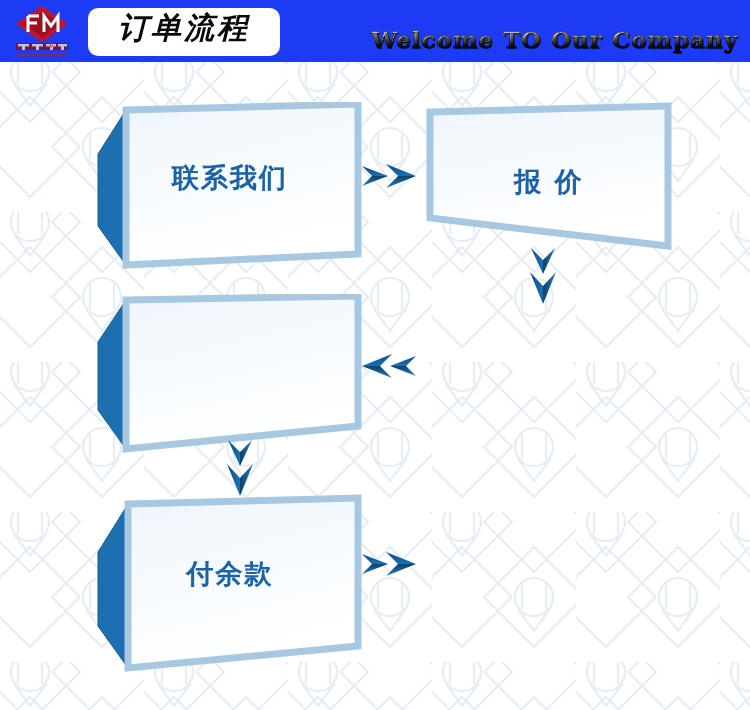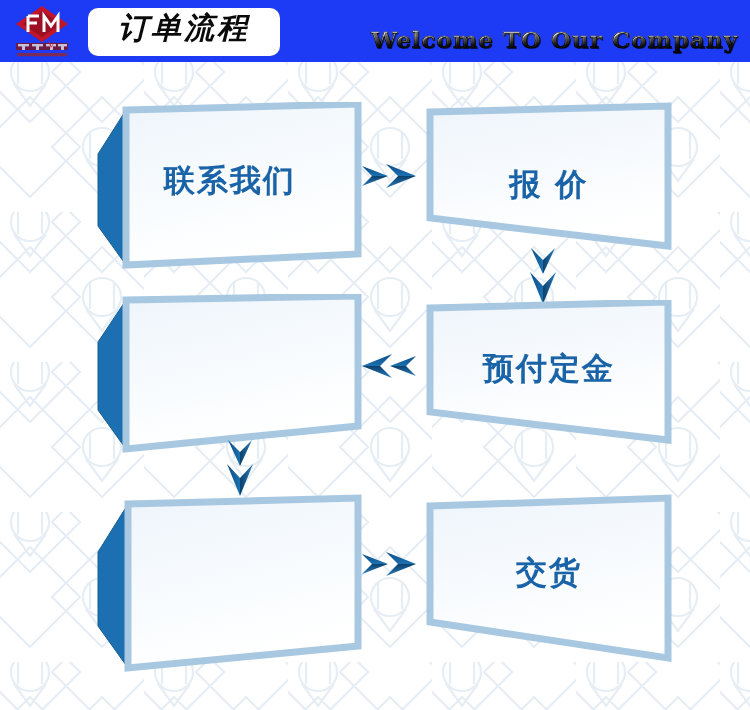--- a/index.html
+++ b/index.html
@@ -89,21 +89,21 @@
   .node {
     position: absolute;
   }
 
   .node-label {
     position: absolute;
     width: 100%;
     text-align: center;
     font-family: "DejaVu Sans", "Liberation Sans", sans-serif;
     font-weight: bold;
-    font-size: 31px;
+    font-size: 27px;
     color: #1963a8;
     text-shadow: 1.5px 1.5px 0 rgba(255,255,255,0.9),
                  -0.5px -0.5px 0 rgba(10,60,110,0.35);
     letter-spacing: 2px;
     white-space: nowrap;
     pointer-events: none;
   }
 
   .arrow {
     position: absolute;
@@ -229,33 +229,20 @@
           <stop offset="48%" stop-color="#1b6fae"></stop>
           <stop offset="52%" stop-color="#0c436f"></stop>
           <stop offset="100%" stop-color="#2a7cbc"></stop>
         </linearGradient>
       </defs>
       <path d="M10 4 L22 30 L34 4 L22 16 Z" fill="url(#agD1)"></path>
       <path d="M9 28 L22 60 L35 28 L22 42 Z" fill="url(#agD1)"></path>
     </svg>
   </div>
 
-  <div class="node" style="left:424px; top:238px; width:250px; height:148px;">
-    <svg width="250" height="148" viewBox="0 0 250 148" xmlns="http://www.w3.org/2000/svg">
-      <defs>
-        <linearGradient id="face3" x1="0" y1="0" x2="0.3" y2="1">
-          <stop offset="0%" stop-color="#eef5fb"></stop>
-          <stop offset="60%" stop-color="#f8fbfe"></stop>
-          <stop offset="100%" stop-color="#ffffff"></stop>
-        </linearGradient>
-      </defs>
-      <path d="M6 8 L244 2 L244 140 L6 112 Z" fill="url(#face3)" stroke="#a8c8e2" stroke-width="7" stroke-linejoin="miter"></path>
-    </svg>
-    <div class="node-label lbl-r2r">预付定金</div>
-  </div>
 
   <div class="arrow" style="left:358px; top:282px; width:72px; height:44px;">
     <svg width="72" height="44" viewBox="0 0 72 44" xmlns="http://www.w3.org/2000/svg">
       <defs>
         <linearGradient id="agL1" x1="0" y1="0" x2="0" y2="1">
           <stop offset="0%" stop-color="#0d4c87"></stop>
           <stop offset="48%" stop-color="#1b6fae"></stop>
           <stop offset="52%" stop-color="#0c436f"></stop>
           <stop offset="100%" stop-color="#2a7cbc"></stop>
         </linearGradient>
@@ -301,44 +288,32 @@
         <linearGradient id="face5" x1="0" y1="0" x2="0.35" y2="1">
           <stop offset="0%" stop-color="#eef5fb"></stop>
           <stop offset="55%" stop-color="#f7fbfe"></stop>
           <stop offset="100%" stop-color="#ffffff"></stop>
         </linearGradient>
       </defs>
       <path d="M32 10 L2 58 L2 132 L32 174 Z" fill="#1c6fb0"></path>
       <path d="M32 10 L2 58 L2 132 L32 174 Z" fill="none" stroke="#17608f" stroke-width="1"></path>
       <path d="M32 10 L262 4 L262 152 L32 174 Z" fill="url(#face5)" stroke="#a8c8e2" stroke-width="7" stroke-linejoin="miter"></path>
     </svg>
+    <div class="node-label lbl-r3l">付余款</div>
   </div>
 
   <div class="arrow" style="left:358px; top:480px; width:72px; height:44px;">
     <svg width="72" height="44" viewBox="0 0 72 44" xmlns="http://www.w3.org/2000/svg">
       <defs>
         <linearGradient id="agR2" x1="0" y1="0" x2="0" y2="1">
           <stop offset="0%" stop-color="#0d4c87"></stop>
           <stop offset="48%" stop-color="#1b6fae"></stop>
           <stop offset="52%" stop-color="#0c436f"></stop>
           <stop offset="100%" stop-color="#2a7cbc"></stop>
         </linearGradient>
       </defs>
       <path d="M4 12 L30 22 L4 32 L14 22 Z" fill="url(#agR2)"></path>
       <path d="M28 10 L58 22 L28 34 L40 22 Z" fill="url(#agR2)"></path>
     </svg>
   </div>
 
-  <div class="node" style="left:424px; top:432px; width:250px; height:172px;">
-    <svg width="250" height="172" viewBox="0 0 250 172" xmlns="http://www.w3.org/2000/svg">
-      <defs>
-        <linearGradient id="face6" x1="0" y1="0" x2="0.3" y2="1">
-          <stop offset="0%" stop-color="#eef5fb"></stop>
-          <stop offset="60%" stop-color="#f8fbfe"></stop>
-          <stop offset="100%" stop-color="#ffffff"></stop>
-        </linearGradient>
-      </defs>
-      <path d="M6 12 L244 4 L244 164 L6 128 Z" fill="url(#face6)" stroke="#a8c8e2" stroke-width="7" stroke-linejoin="miter"></path>
-    </svg>
-    <div class="node-label lbl-r3r">交货</div>
-  </div>
 
 </div>
 
 </body></html>

